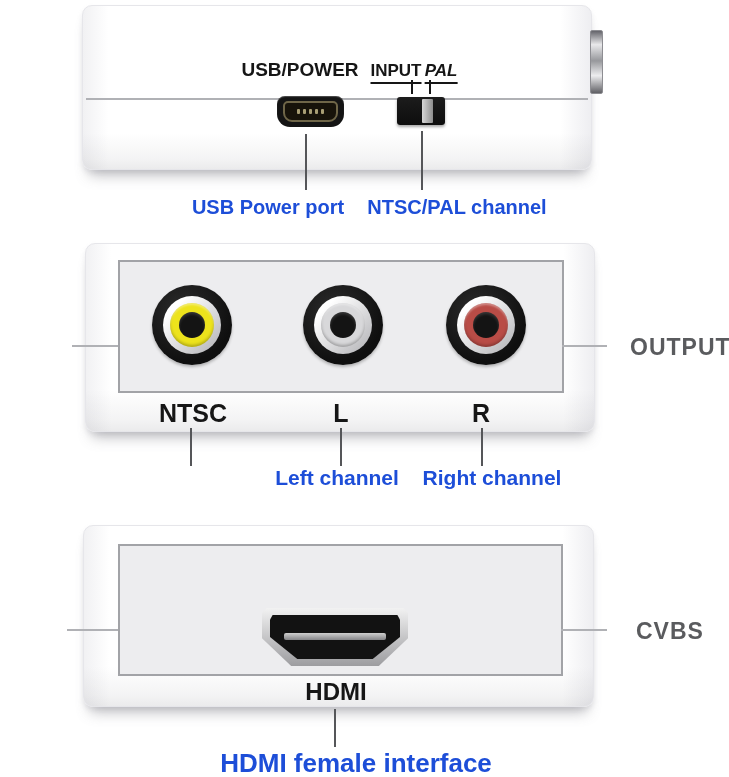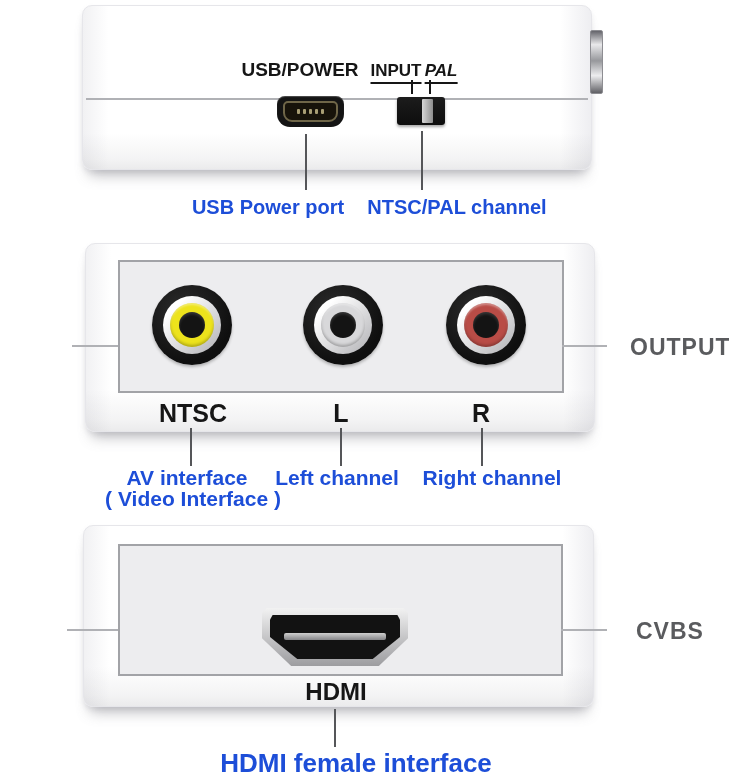--- a/index.html
+++ b/index.html
@@ -153,22 +153,20 @@
   <div class="devlabel" style="left:193px;top:399px;font-size:25px;">NTSC</div>
   <div class="devlabel" style="left:341px;top:399px;font-size:25px;">L</div>
   <div class="devlabel" style="left:481px;top:399px;font-size:25px;">R</div>
 
   <div class="side-label" style="left:630px;top:334px;">OUTPUT</div>
 
   <div class="callout-line" style="left:190px;top:428px;height:38px;"></div>
   <div class="callout-line" style="left:340px;top:428px;height:38px;"></div>
   <div class="callout-line" style="left:481px;top:428px;height:38px;"></div>
 
-  <div class="callout-text" style="left:187px;top:466px;font-size:21px;">AV interface</div>
-  <div class="callout-text" style="left:193px;top:487px;font-size:21px;">( Video Interface )</div>
   <div class="callout-text" style="left:492px;top:466px;font-size:21px;">Right channel</div>
   <div class="callout-text" style="left:337px;top:466px;font-size:21px;">Left channel</div>
 
   <div class="device" style="left:83px;top:525px;width:509px;height:180px;">
     <div class="panel" style="left:34px;top:18px;width:445px;height:132px;"></div>
   </div>
   <div class="seam" style="left:67px;top:629px;width:51px;"></div>
   <div class="seam" style="left:561px;top:629px;width:46px;"></div>
 
   <div class="hdmi-outer">

